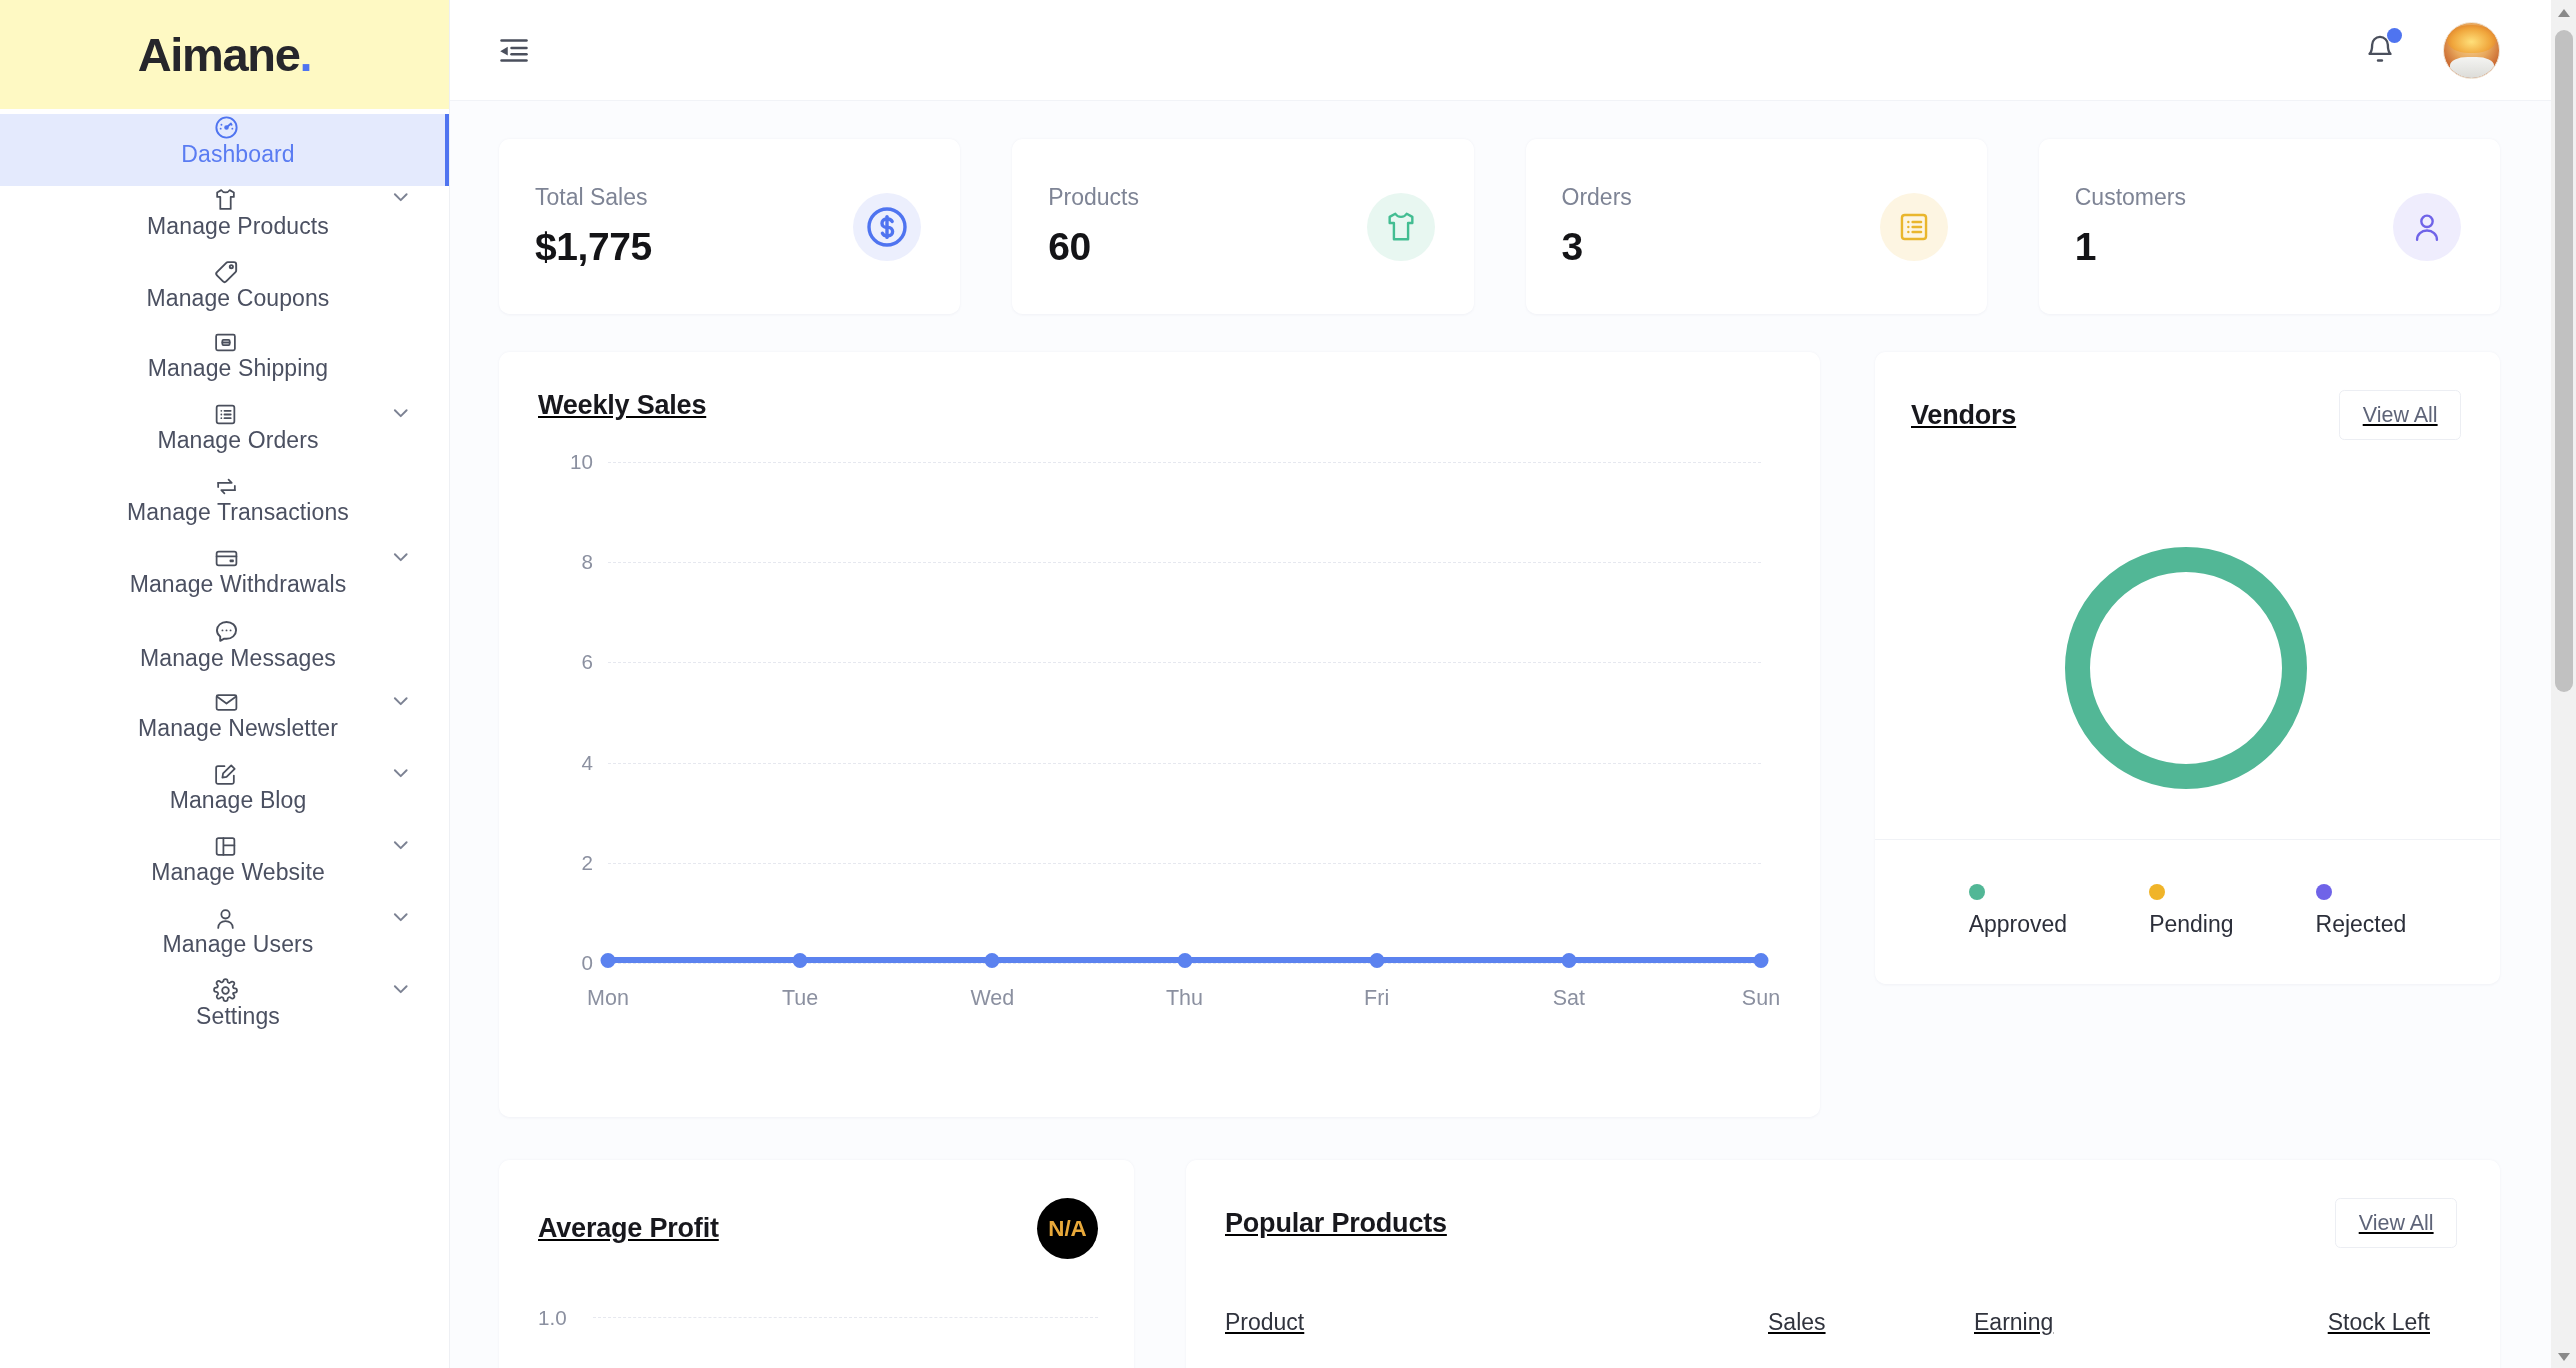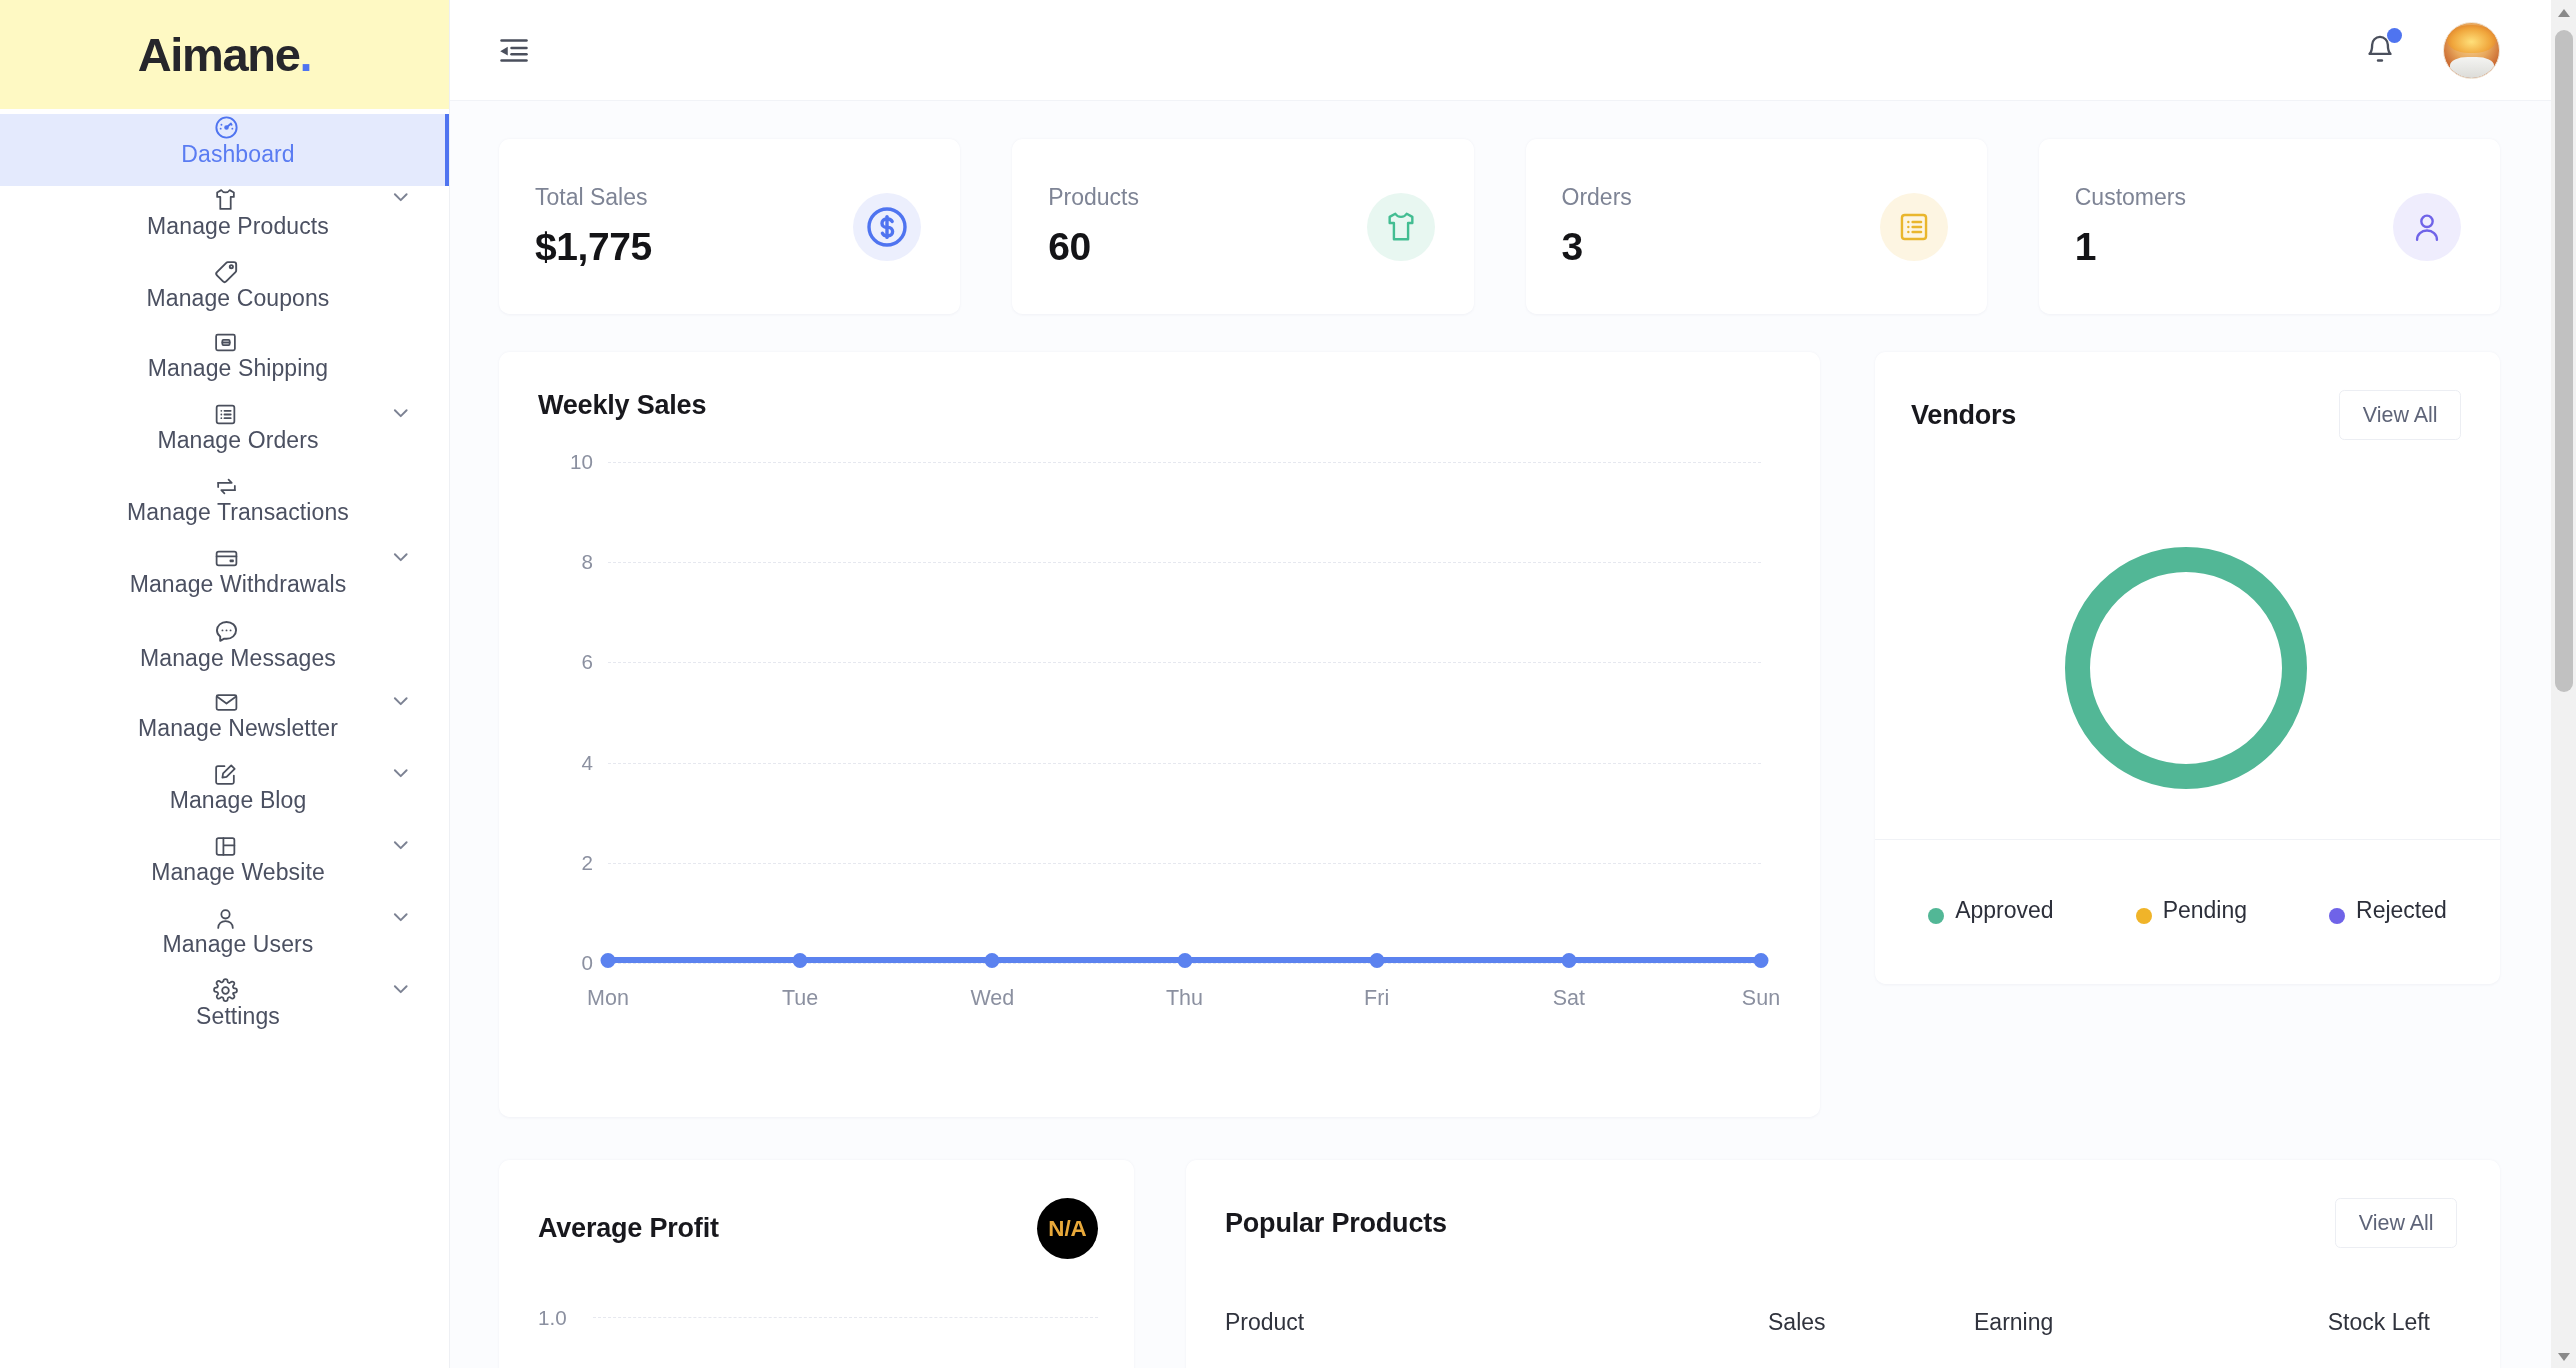--- a/index.html
+++ b/index.html
@@ -75,21 +75,21 @@
   .stat-label { font-size: 23px; color: #7e8495; margin-bottom: 14.3px; }
   .stat-value { font-size: 39px; font-weight: 700; color: #141417; letter-spacing: -0.4px; }
   .stat-icon { width: 68px; height: 68px; border-radius: 50%; display: flex; align-items: center; justify-content: center; }
   .si-blue { background: #eceffd; color: #4f74f0; }
   .si-green { background: #e8f7f1; color: #43bd92; }
   .si-yellow { background: #fdf5e2; color: #e9b62d; }
   .si-purple { background: #efedfd; color: #6f63e8; }
 
   
   .row2 { display: flex; gap: 55px; margin-top: 38px; }
-  .card { background: #ffffff; border-radius: 10.7px; box-shadow: 0 0.9px 2.7px rgba(32,45,90,.05); }
+  .card { background: #ffffff; border-radius: 10.7px; box-shadow: 0 0.9px 2.7px rgba(32,45,90,.05); text-decoration: underline; }
   .weekly { flex: 0 0 1321px; height: 765px; padding: 38px 43px 0 39px; position: relative; }
   .vendors { flex: 1 1 auto; height: 632px; padding: 38px 39px 0 36px; position: relative; }
 
   .card-title { font-size: 27px; font-weight: 700; color: #18181d; letter-spacing: -0.2px; }
   .card-head { display: flex; align-items: center; justify-content: space-between; }
   .view-all {
     border: 0.9px solid #eceef3; background: #fff; border-radius: 5.4px;
     padding: 11.6px 22.4px; font-size: 21.5px; color: #5e6478; cursor: pointer;
     font-family: "Liberation Sans", sans-serif;
   }
@@ -106,21 +106,21 @@
   .xlab { position: absolute; font-size: 21.5px; color: #8b90a0; transform: translateX(-50%); }
 
   
   .donut-wrap { display: flex; align-items: center; justify-content: center; height: 456px; }
   .donut {
     width: 242px; height: 242px; border-radius: 50%;
     border: 25px solid #52b796; background: #fff;
   }
   .vendor-sep { position:absolute; left: 0; right: 0; top: 487px; height: 0.9px; background: #f0f2f6; }
   .legend { position: absolute; left: 0; right: 0; top: 487px; height: 143px; display: flex; align-items: center; justify-content: center; gap: 82px; }
-  .leg { display: flex; align-items: flex-end; gap: 11px; }
+  .leg { display: flex; align-items: flex-start; gap: 11px; flex-direction: column; }
   .leg-dot { width: 16px; height: 16px; border-radius: 50%; }
   .leg-lbl { font-size: 23px; color: #2c2f3a; }
 
   
   .row3 { display: flex; gap: 52px; margin-top: 43px; }
   .profit { flex: 0 0 635px; height: 304px; padding: 38px 36px 0 39px; }
   .popular { flex: 1 1 auto; height: 304px; padding: 38px 43px 0 39px; }
   .na-badge {
     width: 61px; height: 61px; border-radius: 50%; background: #000000; color: #e9a93a;
     display: flex; align-items: center; justify-content: center; font-size: 22.4px; font-weight: 600;

